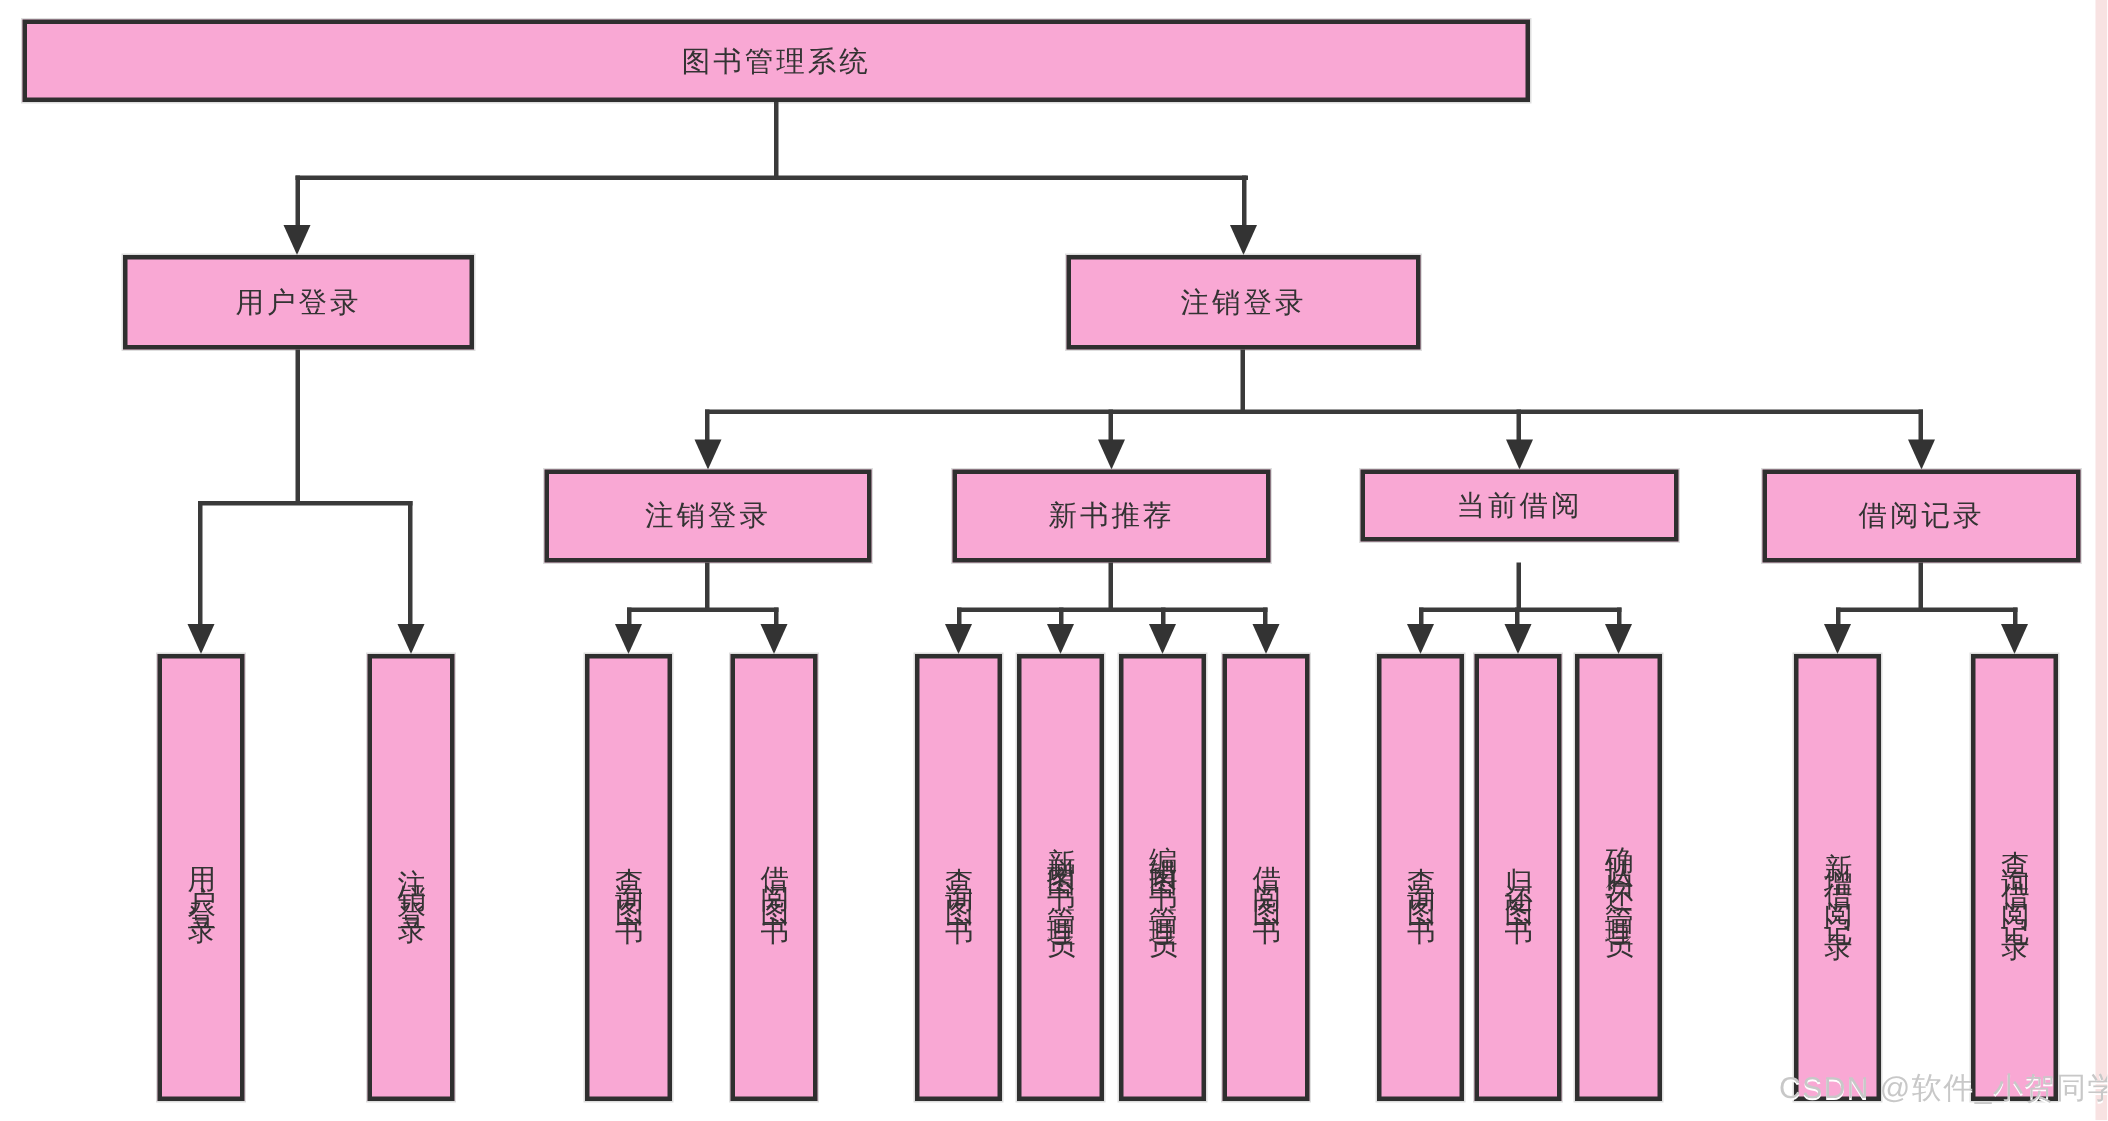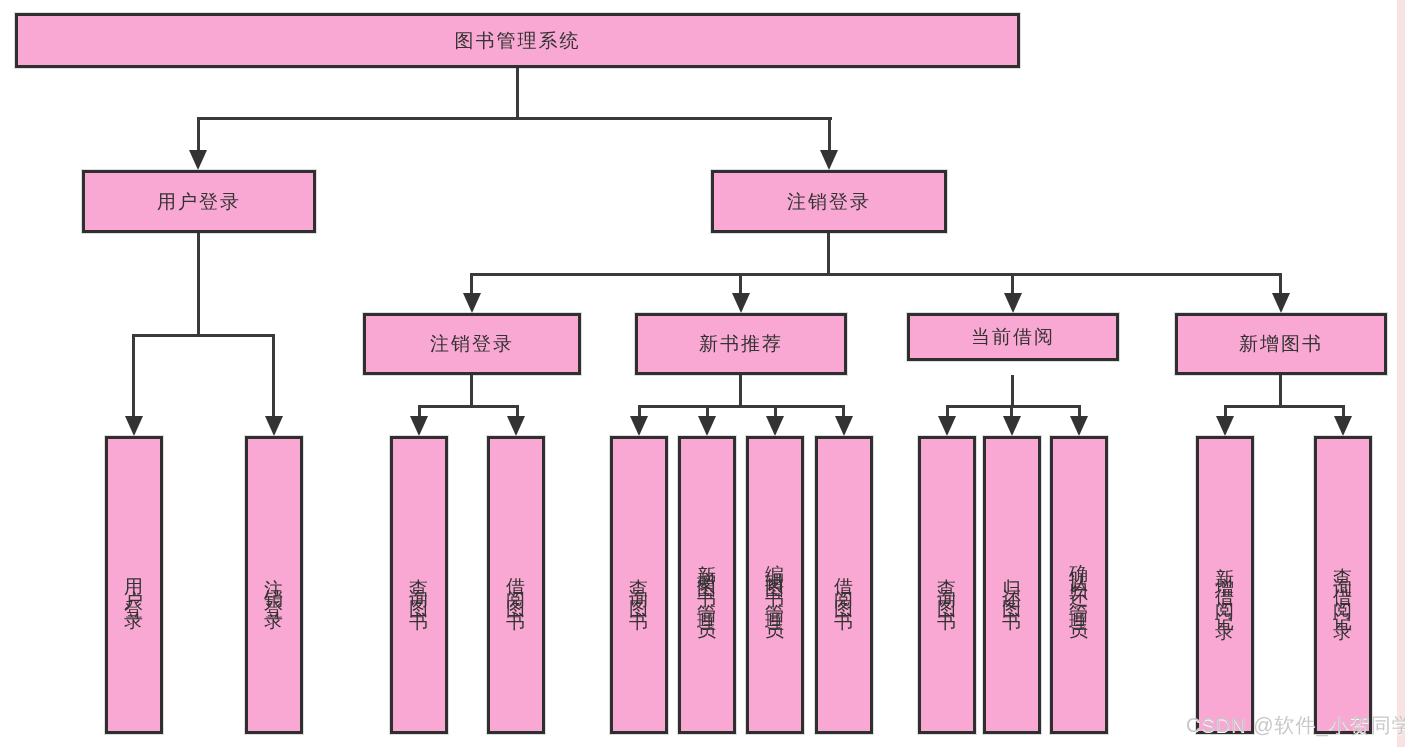--- a/index.html
+++ b/index.html
@@ -78,21 +78,21 @@
   <div class="box" style="left:363px;top:313px;width:218px;height:62px">
     <span class="label">注销登录</span>
   </div>
   <div class="box" style="left:635px;top:313px;width:212px;height:62px">
     <span class="label">新书推荐</span>
   </div>
   <div class="box" style="left:907px;top:313px;width:212px;height:48px">
     <span class="label">当前借阅</span>
   </div>
   <div class="box" style="left:1175px;top:313px;width:212px;height:62px">
-    <span class="label">新增图书</span>
+    <span class="label">借阅记录</span>
   </div>
 
   <div class="vline" style="left:470px;top:375px;height:32px"></div>
   <div class="hline" style="left:418px;top:405px;width:101px"></div>
   <div class="vline" style="left:418px;top:405px;height:12px"></div>
   <div class="arrow" style="left:410px;top:416px"></div>
   <div class="vline" style="left:516px;top:405px;height:12px"></div>
   <div class="arrow" style="left:507px;top:416px"></div>
 
   <div class="vline" style="left:739px;top:375px;height:32px"></div>

